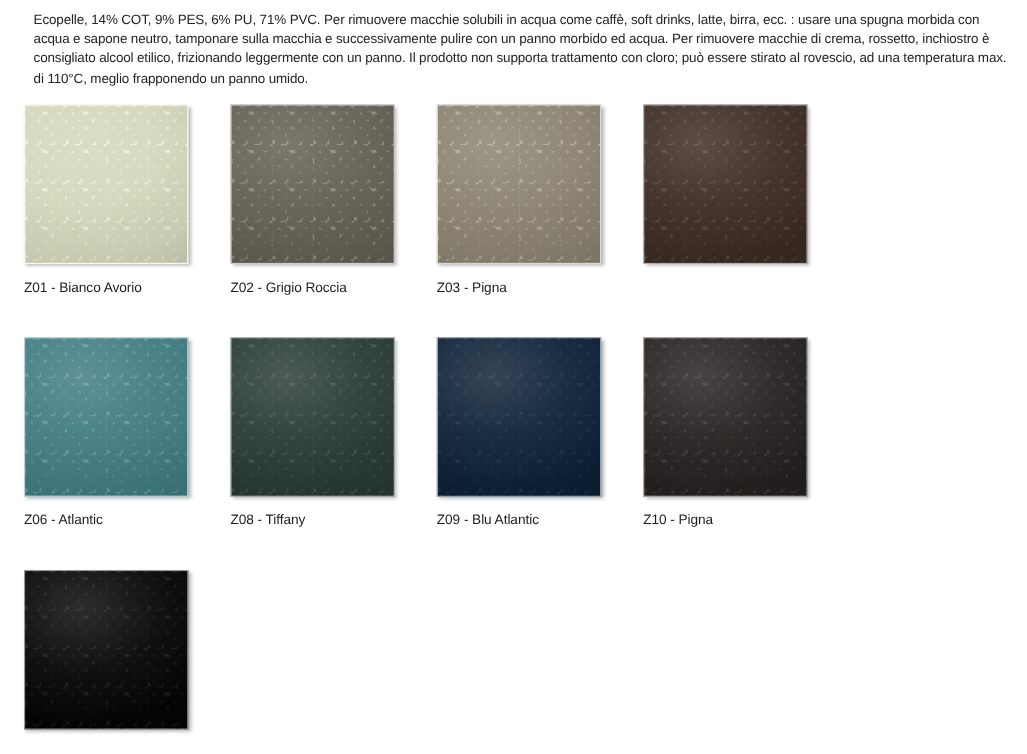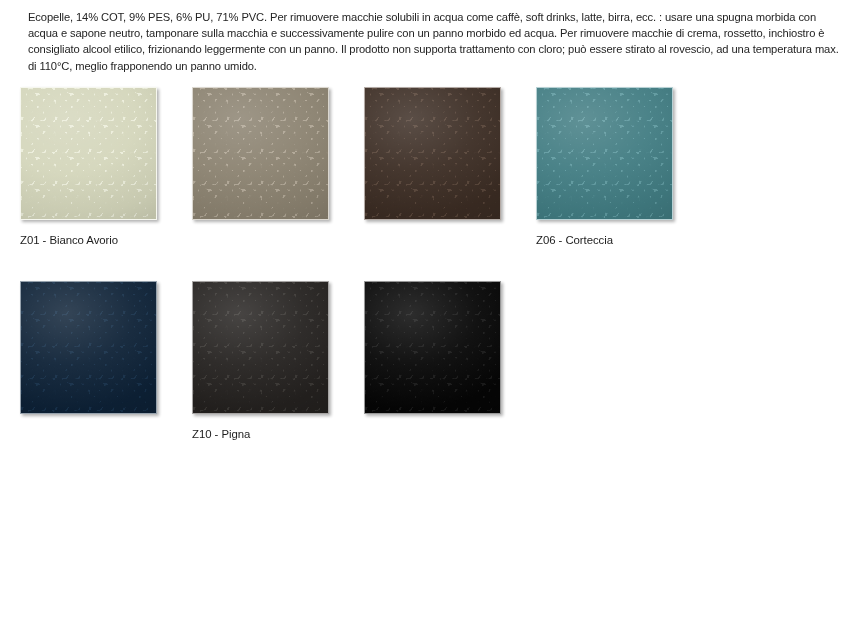--- a/index.html
+++ b/index.html
@@ -137,47 +137,65 @@
 <div class="swatch-grid" id="swatch-grid">
     <div class="swatch-cell">
       <div class="swatch-tile" style="background-color: rgb(236, 238, 219); --peb: #d4d6bb;">
         <div class="grain"></div>
         <div class="grain2"></div>
         <div class="sheen"></div>
       </div>
       <div class="swatch-label">Z01 - Bianco Avorio</div>
     </div>
     <div class="swatch-cell">
+      <div class="swatch-tile" style="background-color: rgb(140, 137, 124); --peb: #625f53;">
+        <div class="grain"></div>
+        <div class="grain2"></div>
+        <div class="sheen"></div>
+      </div>
+      <div class="swatch-label">Z02 - Grigio Roccia</div>
+    </div>
+    <div class="swatch-cell">
       <div class="swatch-tile" style="background-color: rgb(176, 166, 149); --peb: #8b8270;">
         <div class="grain"></div>
         <div class="grain2"></div>
         <div class="sheen"></div>
       </div>
+      <div class="swatch-label">Z03 - Pigna</div>
     </div>
     <div class="swatch-cell">
       <div class="swatch-tile" style="background-color: rgb(87, 68, 56); --peb: #3b2c23;">
         <div class="grain"></div>
         <div class="grain2"></div>
         <div class="sheen"></div>
       </div>
     </div>
     <div class="swatch-cell">
       <div class="swatch-tile" style="background-color: rgb(95, 154, 160); --peb: #417c82;">
         <div class="grain"></div>
         <div class="grain2"></div>
         <div class="sheen"></div>
       </div>
-      <div class="swatch-label">Z06 - Corteccia</div>
+      <div class="swatch-label">Z06 - Atlantic</div>
+    </div>
+    <div class="swatch-cell">
+      <div class="swatch-tile" style="background-color: rgb(60, 82, 75); --peb: #293b35;">
+        <div class="grain"></div>
+        <div class="grain2"></div>
+        <div class="sheen"></div>
+      </div>
+      <div class="swatch-label">Z08 - Tiffany</div>
     </div>
     <div class="swatch-cell">
       <div class="swatch-tile" style="background-color: rgb(23, 49, 75); --peb: #0d2136;">
         <div class="grain"></div>
         <div class="grain2"></div>
         <div class="sheen"></div>
       </div>
+      <div class="swatch-label">Z09 - Blu Atlantic</div>
     </div>
     <div class="swatch-cell">
       <div class="swatch-tile" style="background-color: rgb(58, 55, 52); --peb: #24211f;">
         <div class="grain"></div>
         <div class="grain2"></div>
         <div class="sheen"></div>
       </div>
       <div class="swatch-label">Z10 - Pigna</div>
     </div>
     <div class="swatch-cell">

